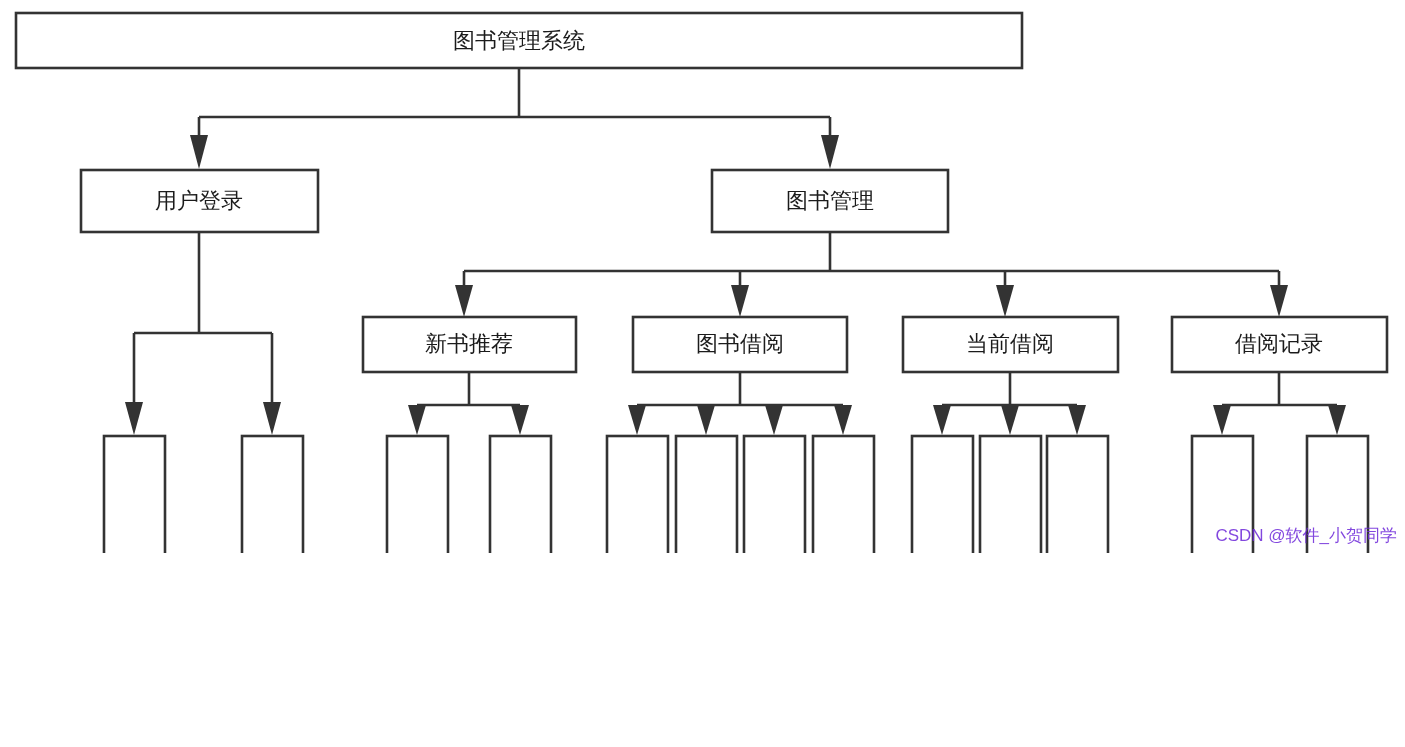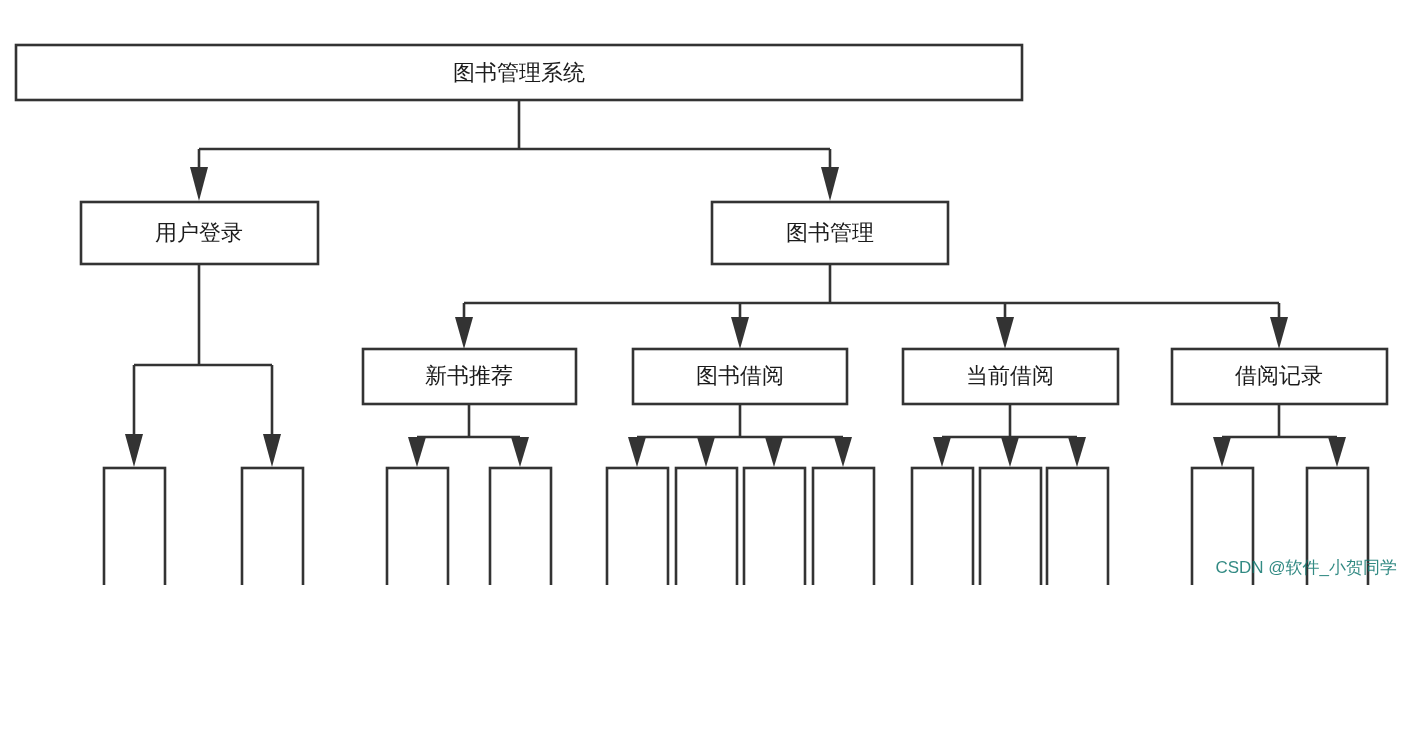--- a/index.html
+++ b/index.html
@@ -10,21 +10,20 @@
   }
   body {
     font-family: "Liberation Sans", "DejaVu Sans", sans-serif;
   }
   #diagram-root {
     position: relative;
     width: 1405px;
     height: 553px;
     background: #ffffff;
     overflow: hidden;
-    margin-top: 32px;
   }
   svg.diagram-canvas {
     position: absolute;
     left: 0;
     top: 0;
     width: 1405px;
     height: 747px;
     display: block;
   }
   .node-box {
@@ -64,21 +63,21 @@
     justify-content: center;
     pointer-events: none;
     user-select: none;
   }
   .watermark {
     position: absolute;
     right: 8px;
     bottom: 6px;
     font-family: "Liberation Sans", "DejaVu Sans", sans-serif;
     font-size: 17px;
-    color: #0f766e;
+    color: #6d28d9;
     opacity: 0.85;
     white-space: nowrap;
   }
 </style>
 </head>
 <body>
 
 <div id="diagram-root">
 
   <svg class="diagram-canvas" viewBox="0 0 1405 747">

